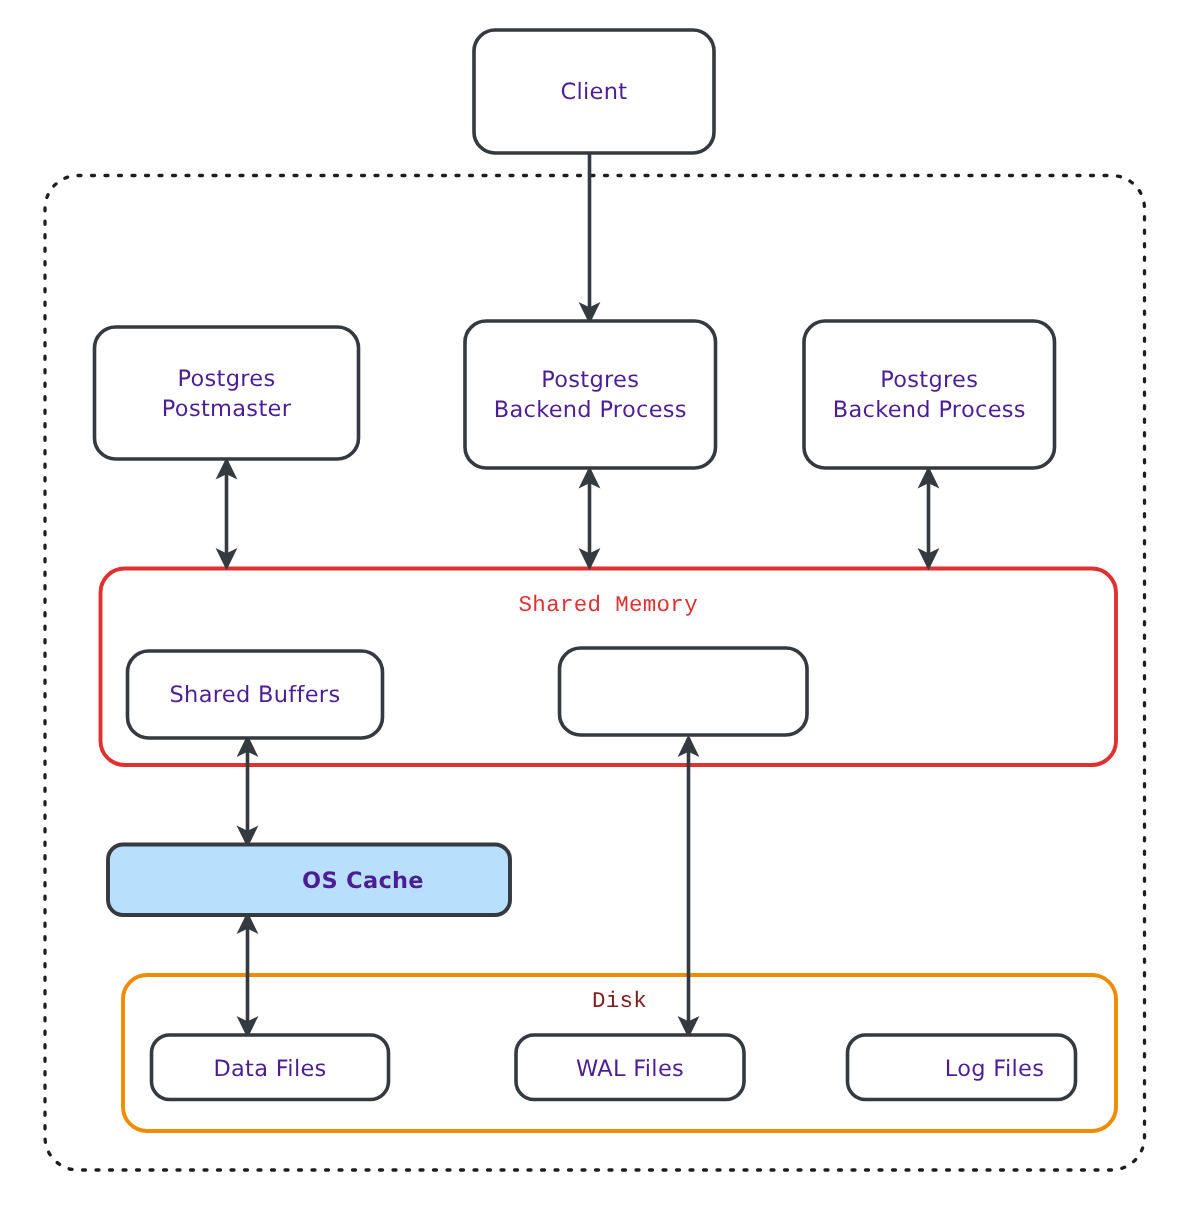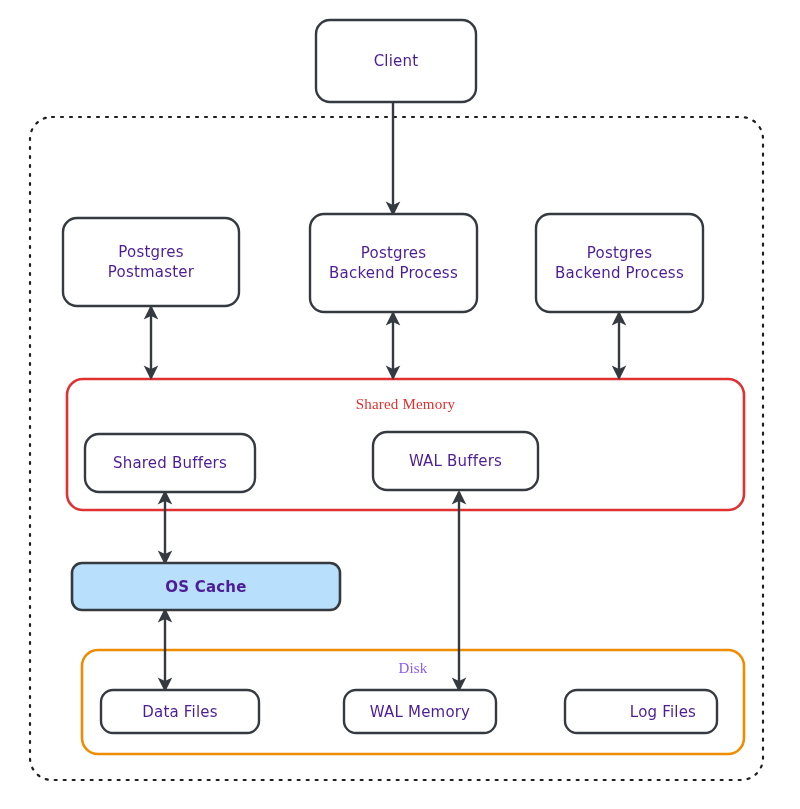--- a/index.html
+++ b/index.html
@@ -38,28 +38,28 @@
     font-size: 15px;
     line-height: 20px;
     color: #4c1d95;
     letter-spacing: 0.2px;
     pointer-events: none;
     white-space: pre-line;
   }
   .group-title {
     position: absolute;
     text-align: center;
-    font-family: Liberation Serif, serif;
+    font-family: Liberation Mono, monospace;
     font-size: 15px;
     line-height: 20px;
     letter-spacing: 0.2px;
     pointer-events: none;
   }
   .title-red { color: #e03131; }
-  .title-dark { color: #8b5cf6; }
+  .title-dark { color: #7f1d1d; }
 </style>
 </head>
 <body>
 
 <div id="diagram-root">
 
   <svg class="layer" viewBox="0 0 800 809">
     <defs>
       <marker id="arrowEnd" viewBox="0 0 12 12" refX="9.5" refY="6" markerWidth="7" markerHeight="7" orient="auto-start-reverse">
         <path d="M 0.5 0.8 L 11 6 L 0.5 11.2 L 3 6 Z" fill="#343a40"></path>
@@ -118,25 +118,24 @@
   <div class="node-label" style="left:310px; top:214px; width:167px; height:98px;">Postgres
 Backend Process</div>
 
   <div class="node-label" style="left:536px; top:214px; width:167px; height:98px;">Postgres
 Backend Process</div>
 
   <div class="group-title title-red" style="left:67px; top:394px; width:677px;">Shared Memory</div>
 
   <div class="node-label" style="left:85px; top:434px; width:170px; height:58px;text-align:center;">Shared Buffers</div>
 
-  <div class="node-label" style="left:373px; top:432px; width:165px; height:58px;">WAL Buffers</div>
 
-  <div class="node-label" style="left:72px; top:563px; width:268px; height:47px; font-weight:600;">OS Cache</div>
+  <div class="node-label" style="left:72px; top:563px; width:268px; height:47px; font-weight:600;padding-left:36px;">OS Cache</div>
 
   <div class="group-title title-dark" style="left:82px; top:658px; width:662px;">Disk</div>
 
   <div class="node-label" style="left:101px; top:690px; width:158px; height:43px;">Data Files</div>
 
-  <div class="node-label" style="left:344px; top:690px; width:152px; height:43px;">WAL Memory</div>
+  <div class="node-label" style="left:344px; top:690px; width:152px; height:43px;">WAL Files</div>
 
   <div class="node-label" style="left:565px; top:690px; width:152px; height:43px;padding-left:22px;">Log Files</div>
 
 </div>
 
 </body></html>

